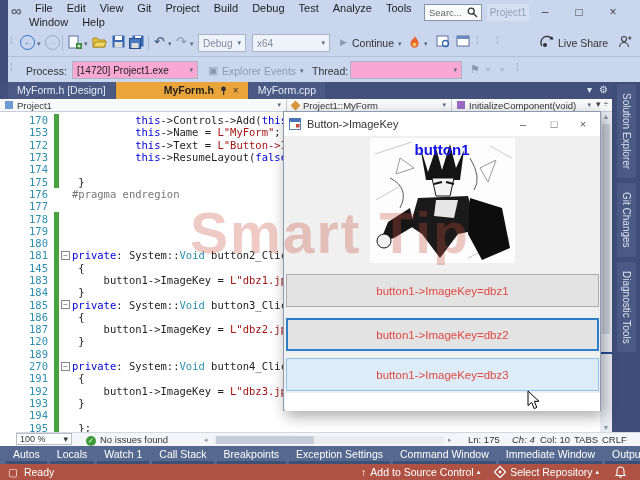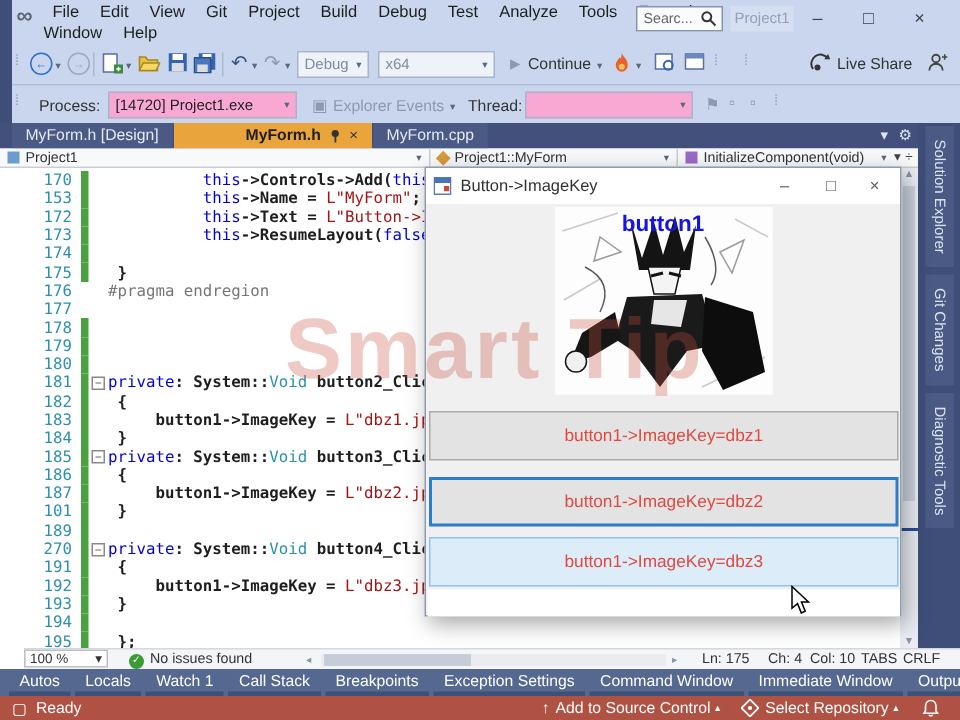--- a/index.html
+++ b/index.html
@@ -56,21 +56,21 @@
   #editor{left:0;top:112px;width:612px;height:320px;background:#fff;overflow:hidden;}
   #code-lines{position:absolute;left:0;top:2px;right:12px;bottom:0;overflow:hidden;}
   .cl{display:flex;height:12.3px;align-items:center;}
   .lnn{width:48px;text-align:right;padding-right:6px;color:#2e8fb0;flex:none;
        font-family:"DejaVu Sans Mono",monospace;font-size:10.5px;}
   .chg{width:5px;height:12.3px;flex:none;}
   .chg.on{background:#48a23f;}
   .fld{width:13px;flex:none;text-align:center;font-size:8px;color:#555;}
   .fld.on{width:9px;height:9px;border:1px solid #888;background:#fff;margin:0 2px;line-height:7px;box-sizing:border-box;}
   .cdt{font-family:"DejaVu Sans Mono",monospace;font-size:10.5px;color:#1e1e1e;white-space:pre;}
-  .tk-k{color:#0101d6;}.tk-s{color:#a31515;}.tk-t{color:#2b91af;}.tk-p{color:#767676;}.tk-d{color:#1e1e1e;font-weight:bold;}
+  .tk-k{color:#0101d6;}.tk-s{color:#a31515;}.tk-t{color:#2b91af;}.tk-p{color:#767676;}.tk-d{color:#1e1e1e;}
   #vscroll{position:absolute;left:600px;top:0;width:12px;height:320px;background:#e9edf3;}
   #vscroll .sa{position:absolute;left:0;width:12px;text-align:center;font-size:7px;color:#8a93a6;}
   #vscroll .thumb{position:absolute;left:2px;top:12px;width:8px;height:210px;background:#ccd3de;}
   #vscroll .mark{position:absolute;left:0;top:240px;width:12px;height:2px;background:#2b4c9b;}
   #watermark{left:190px;top:200px;font-size:57px;font-weight:bold;letter-spacing:2px;
              color:rgba(203,80,64,0.30);z-index:8;white-space:nowrap;}
   
   #popup{left:283px;top:111px;width:318px;height:300px;background:#f0f0f0;border:1px solid #8e9bb0;
          box-sizing:border-box;z-index:5;box-shadow:3px 5px 14px rgba(0,0,0,0.35);}
   #ptitle{position:absolute;left:0;top:0;width:100%;height:24px;background:#fff;display:flex;align-items:center;}
@@ -349,21 +349,21 @@
           <span class="fld"></span>
           <span class="cdt"></span>
         </div>
         <div class="cl">
           <span class="lnn">181</span>
           <span class="chg on"></span>
           <span class="fld on">−</span>
           <span class="cdt"><span class="tk-k">private</span><span class="tk-d">: System::</span><span class="tk-t">Void</span><span class="tk-d"> button2_Click(Sy</span></span>
         </div>
         <div class="cl">
-          <span class="lnn">182</span>
+          <span class="lnn">145</span>
           <span class="chg on"></span>
           <span class="fld"></span>
           <span class="cdt"><span class="tk-d"> {</span></span>
         </div>
         <div class="cl">
           <span class="lnn">183</span>
           <span class="chg on"></span>
           <span class="fld"></span>
           <span class="cdt"><span class="tk-d">     button1-&gt;ImageKey = </span><span class="tk-s">L"dbz1.jpg"</span><span class="tk-d">;</span></span>
         </div>
@@ -385,21 +385,21 @@
           <span class="fld"></span>
           <span class="cdt"><span class="tk-d"> {</span></span>
         </div>
         <div class="cl">
           <span class="lnn">187</span>
           <span class="chg on"></span>
           <span class="fld"></span>
           <span class="cdt"><span class="tk-d">     button1-&gt;ImageKey = </span><span class="tk-s">L"dbz2.jpg"</span><span class="tk-d">;</span></span>
         </div>
         <div class="cl">
-          <span class="lnn">101</span>
+          <span class="lnn">120</span>
           <span class="chg on"></span>
           <span class="fld"></span>
           <span class="cdt"><span class="tk-d"> }</span></span>
         </div>
         <div class="cl">
           <span class="lnn">189</span>
           <span class="chg on"></span>
           <span class="fld"></span>
           <span class="cdt"></span>
         </div>
@@ -500,21 +500,21 @@
       <span class="car">▾</span>
     </div>
     <span class="es" style="left:70px;top:1px;"><span class="check">✓</span></span>
     <span class="es" style="left:84px;">No issues found</span>
     <span class="es" style="left:188px;color:#8a93a6;font-size:7px;top:3px;">◂</span>
     <div id="hscroll">
         <div id="hthumb"></div>
       </div>
     <span class="es" style="left:432px;color:#8a93a6;font-size:7px;top:3px;">▸</span>
     <span class="es" style="left:452px;">Ln: 175</span>
-    <span class="es" style="left:496px;">Ch: 4</span>
+    <span class="es" style="left:496px;font-style:italic;">Ch: 4</span>
     <span class="es" style="left:524px;">Col: 10</span>
     <span class="es" style="left:558px;">TABS</span>
     <span class="es" style="left:586px;">CRLF</span>
   </div>
 
   <div class="abs" id="paneltabs">
       <span class="ptab">Autos</span>
       <span class="ptab">Locals</span>
       <span class="ptab">Watch 1</span>
       <span class="ptab">Call Stack</span>

